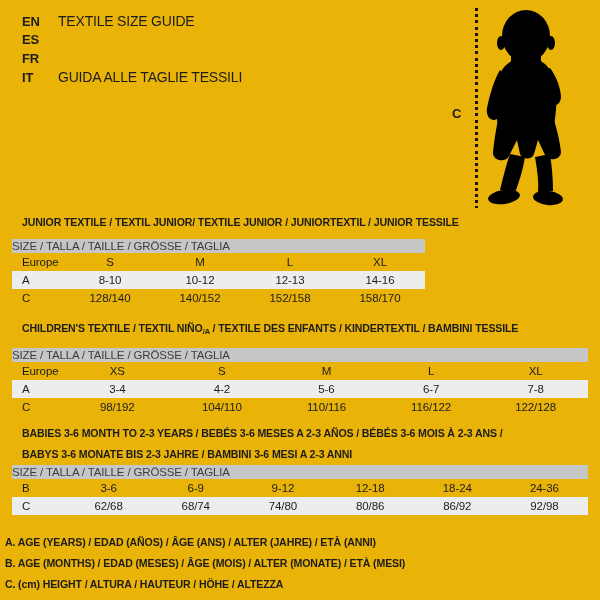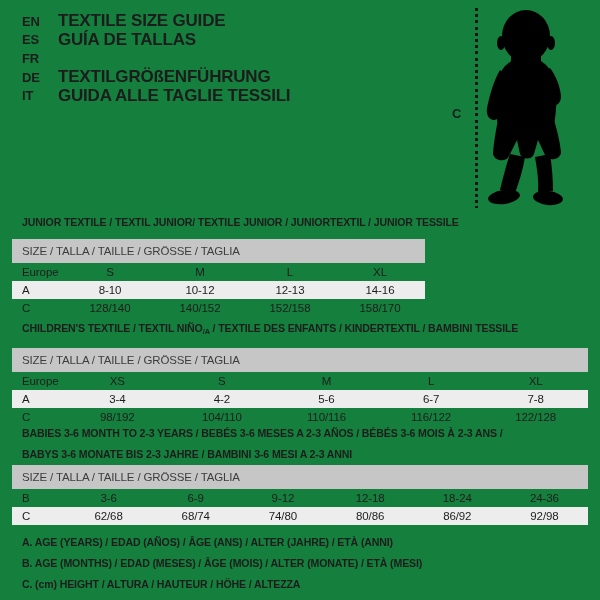--- a/index.html
+++ b/index.html
@@ -1,75 +1,70 @@
 <!DOCTYPE html>
 <html><head>
 <meta charset="utf-8">
 <style>
   html,body{margin:0;padding:0;background:#fff;}
   .page{
-    position:relative;width:600px;height:600px;background:#15803d;overflow:hidden;
+    position:relative;width:600px;height:600px;background:#eab308;overflow:hidden;
     font-family:"Liberation Sans", sans-serif;color:#1c1c1c;
   }
   
   .langs{position:absolute;left:22px;top:12px;}
   .lang-row{display:flex;height:18.6px;align-items:center;}
   .lang-code{width:36px;font-weight:700;font-size:13px;letter-spacing:-0.2px;}
-  .lang-title{font-weight:700;font-size:17px;letter-spacing:-0.2px;text-align:center;}
+  .lang-title{font-weight:400;font-size:14px;letter-spacing:-0.2px;text-align:center;}
   
   .dotted-line{
     position:absolute;left:475px;top:8px;width:3px;height:200px;
     background:repeating-linear-gradient(to bottom,#151515 0 3px,transparent 3px 6.2px);
   }
   .height-label{position:absolute;left:452px;top:106px;font-weight:700;font-size:13px;}
   .baby-svg{position:absolute;left:484px;top:8px;width:94px;height:199px;}
   
   .sec-title{
     position:absolute;left:22px;font-weight:700;font-size:11.5px;letter-spacing:-0.15px;
     white-space:nowrap;transform:scaleX(0.92);transform-origin:left top;line-height:14px;
   }
   .title-sub{font-size:8px;vertical-align:-2px;}
   .sec-title.two-line{line-height:20.5px;}
   
   .size-table{position:absolute;left:12px;}
   .size-band{
-    height:24px;display:flex;align-items:center;padding-left:10px;box-sizing:border-box;
+    height:14px;display:flex;align-items:center;box-sizing:border-box;
     font-size:11.5px;letter-spacing:-0.15px;color:#3d3d3d;
   }
   .t-row{display:flex;height:18px;align-items:center;font-size:11.5px;letter-spacing:-0.1px;}
   .t-row.shaded{background:#ededed;}
   .t-label{width:53px;padding-left:10px;box-sizing:border-box;flex:none;}
   .t-cell{flex:1;text-align:center;}
   
-  .legend{position:absolute;left:22px;top:532px;}
+  .legend{position:absolute;left:5px;top:532px;}
   .legend-line{
     font-weight:700;font-size:11.5px;letter-spacing:-0.15px;line-height:21px;
     white-space:nowrap;transform:scaleX(0.92);transform-origin:left top;
   }
 </style>
 </head>
 <body>
 
 <div class="page">
 
   <div class="langs">
       <div class="lang-row">
         <span class="lang-code">EN</span>
         <span class="lang-title">TEXTILE SIZE GUIDE</span>
       </div>
       <div class="lang-row">
         <span class="lang-code">ES</span>
-        <span class="lang-title">GUÍA DE TALLAS</span>
       </div>
       <div class="lang-row">
         <span class="lang-code">FR</span>
-      </div>
-      <div class="lang-row">
-        <span class="lang-code">DE</span>
-        <span class="lang-title">TEXTILGRÖßENFÜHRUNG</span>
       </div>
       <div class="lang-row">
         <span class="lang-code">IT</span>
         <span class="lang-title">GUIDA ALLE TAGLIE TESSILI</span>
       </div>
     </div>
 
   <div class="dotted-line"></div>
   <span class="height-label">C</span>
   <svg class="baby-svg" viewBox="0 0 94 199" aria-hidden="true">

